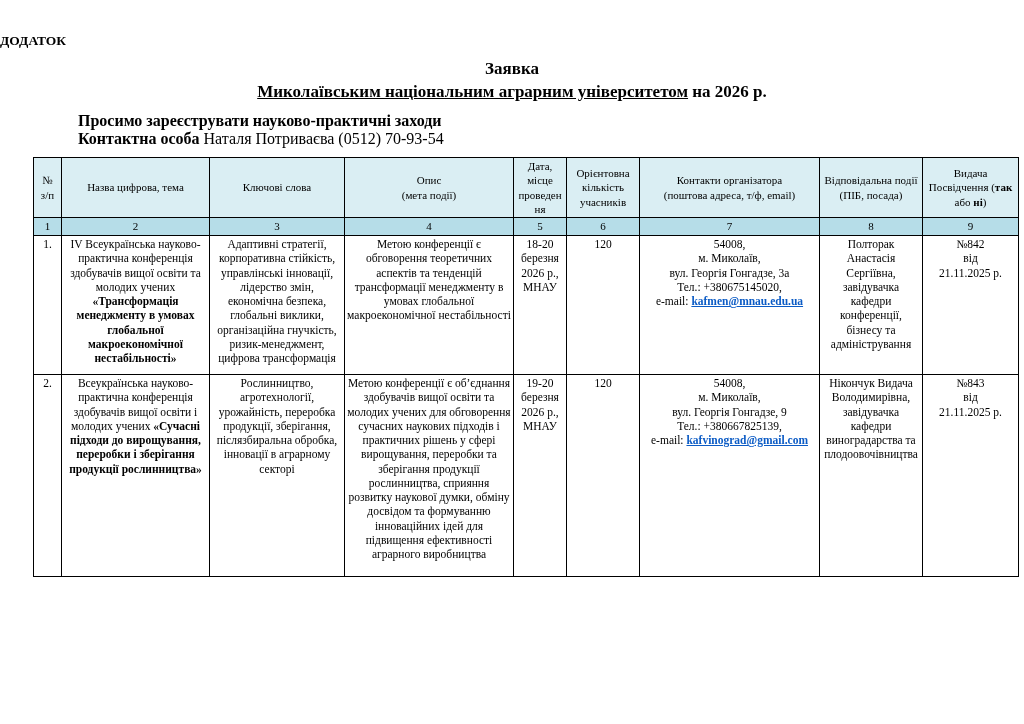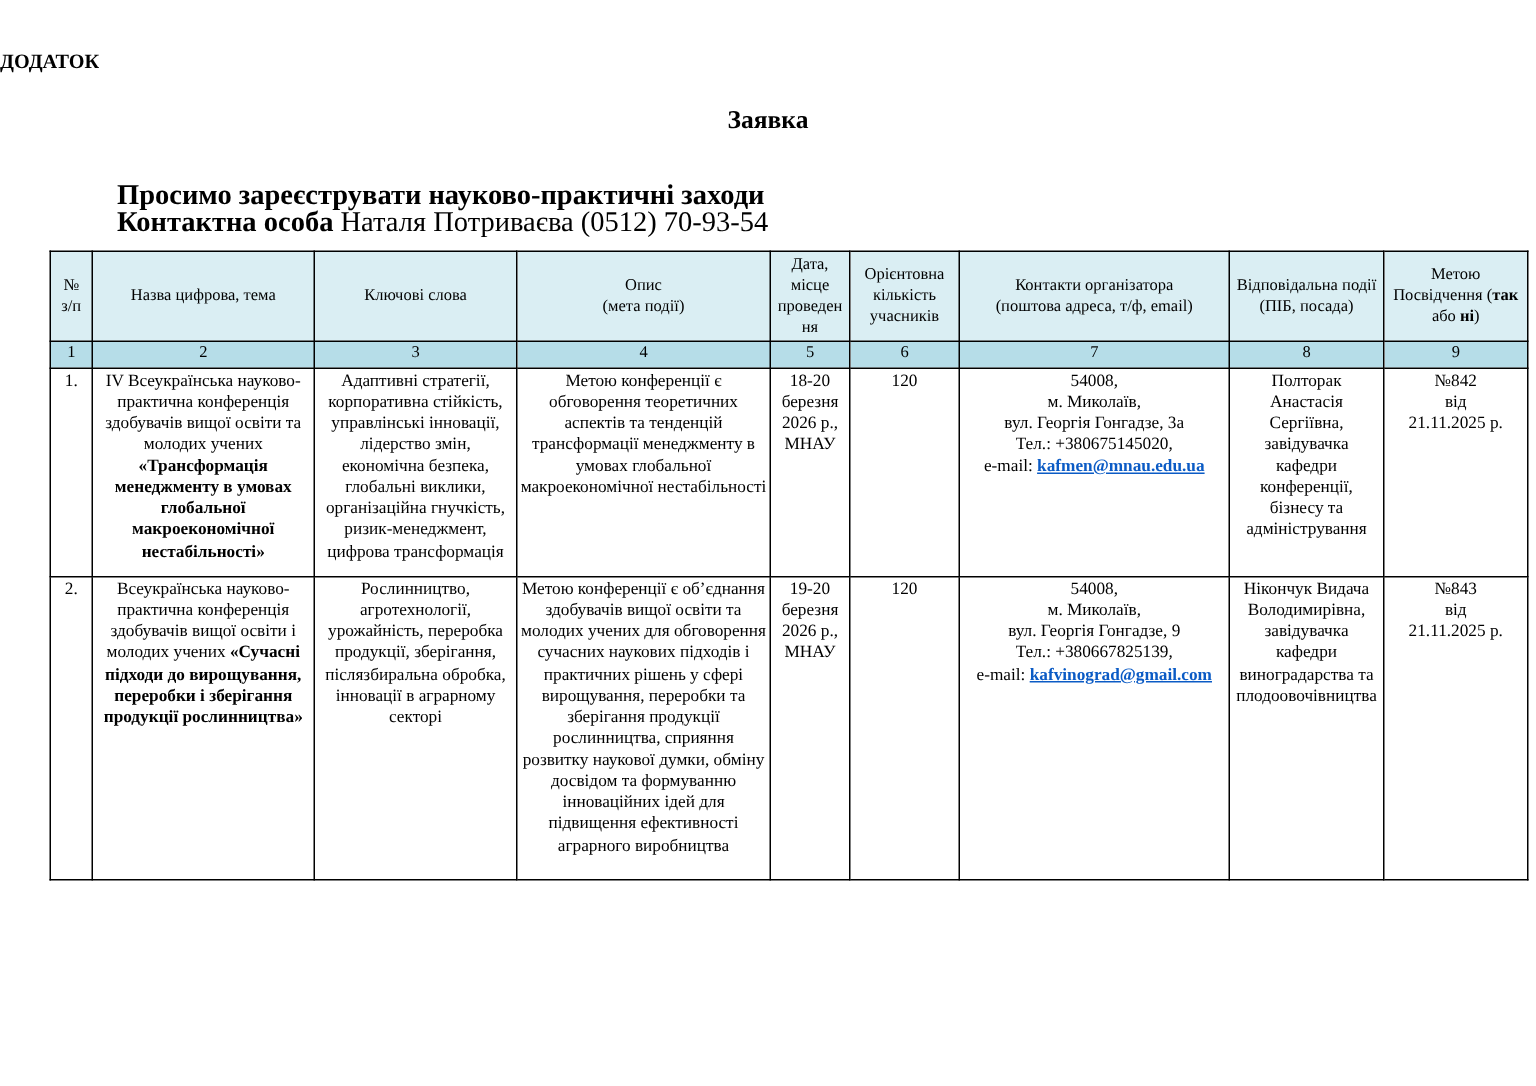--- a/index.html
+++ b/index.html
@@ -5,23 +5,23 @@
   html,body{margin:0;padding:0;}
   body{
     width:1024px;height:724px;background:#ffffff;color:#000;
     font-family:"Liberation Serif","DejaVu Serif",serif;
     position:relative;overflow:hidden;
   }
   .annex{
     text-align:left;padding:33px 148px 0 0;
     font-weight:bold;font-size:13.5px;line-height:16px;
   }
-  .title-block{text-align:center;margin-top:20px;font-weight:bold;font-size:17px;line-height:22.5px;}
+  .title-block{text-align:center;margin-top:9px;font-weight:bold;font-size:17px;line-height:22.5px;}
   .title-underline{text-decoration:underline;}
-  .intro-block{margin:30px 0 0 78px;font-size:19px;line-height:18px;}
+  .intro-block{margin:9px 0 0 78px;font-size:16px;line-height:18px;}
   .bold{font-weight:bold;}
   table.main{
     border-collapse:collapse;table-layout:fixed;
     width:985px;margin:9px 0 0 33px;
   }
   table.main td{
     border:1px solid #000;
     padding:1px 2px;
     vertical-align:top;
     text-align:center;
@@ -51,20 +51,21 @@
   tr.data-row-1{height:139px;}
   tr.data-row-2{height:202px;}
 </style>
 </head>
 <body>
 
 <div class="annex">ДОДАТОК</div>
 
 <div class="title-block">
   <div>Заявка</div>
+  <div><span class="title-underline">Миколаївським національним аграрним університетом</span><span> на 2026 р.</span></div>
 </div>
 
 <div class="intro-block">
   <div class="bold">Просимо зареєструвати науково-практичні заходи</div>
   <div><span class="bold">Контактна особа</span><span> Наталя Потриваєва (0512) 70-93-54</span></div>
 </div>
 
 <table class="main">
   <colgroup>
     <col style="width:28px">
@@ -87,21 +88,21 @@
 (мета події)</td>
       <td>Дата, місце
 проведення</td>
       <td>Орієнтовна
 кількість
 учасників</td>
       <td>Контакти організатора
 (поштова адреса, т/ф, email)</td>
       <td>Відповідальна події
 (ПІБ, посада)</td>
-      <td><span>Метою
+      <td><span>Видача
 Посвідчення (</span><span class="bold">так</span><span> або </span><span class="bold">ні</span><span>)</span></td>
     </tr>
     <tr class="number-row">
       <td>1</td>
       <td>2</td>
       <td>3</td>
       <td>4</td>
       <td>5</td>
       <td>6</td>
       <td>7</td>

